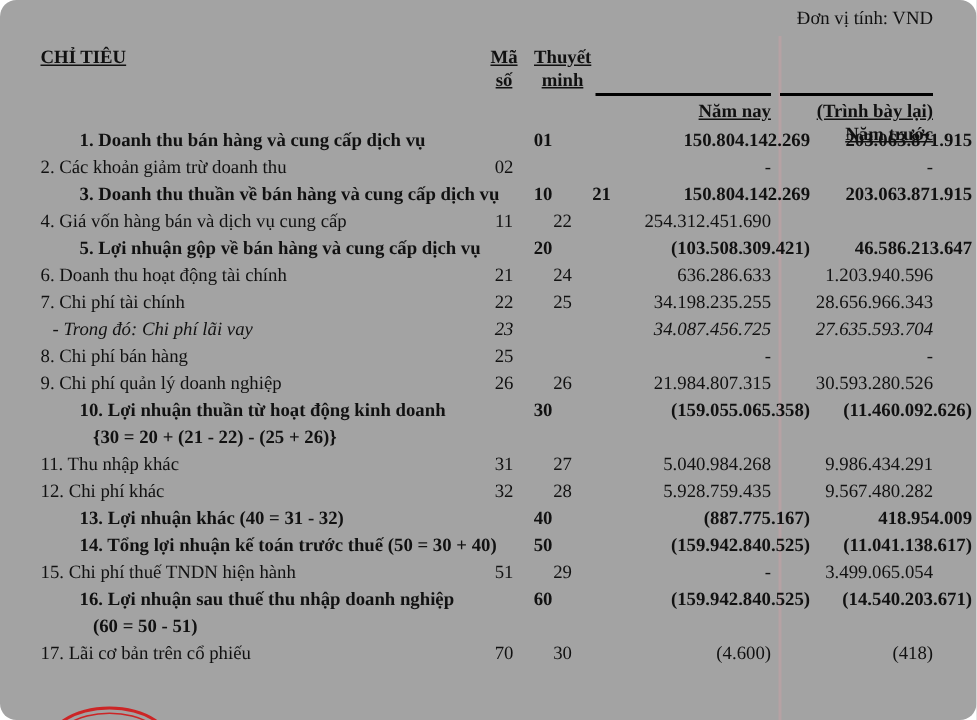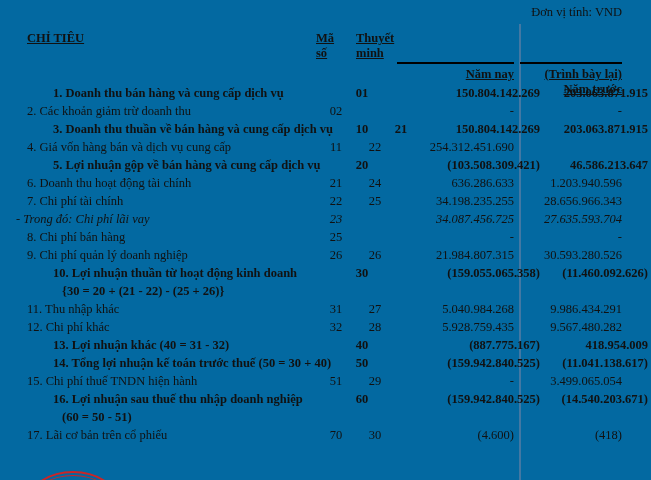--- a/index.html
+++ b/index.html
@@ -1,25 +1,26 @@
 <!DOCTYPE html>
 <html><head>
 <meta charset="utf-8">
 <style>
   * { margin: 0; padding: 0; box-sizing: border-box; }
   html, body { background: #ffffff; }
   .page {
     position: relative;
     width: 651px;
     height: 480px;
-    background: #0369a1;
+    background: #a3a3a3;
     font-family: "Liberation Serif", "DejaVu Serif", serif;
     font-size: 12.5px;
     color: #111111;
     overflow: hidden;
+    border-radius: 11px;
   }
   .unit-label {
     position: absolute;
     top: 5px;
     right: 29px;
     white-space: nowrap;
   }
   
   .scan-artifact {
     position: absolute;
@@ -36,21 +37,21 @@
   }
   .table-header {
     position: absolute;
     top: 31px;
     left: 0;
     font-weight: bold;
     line-height: 15px;
     text-decoration: underline;
   }
   .h-criteria { padding-left: 27px; }
-  .h-center { }
+  .h-center { text-align: center; }
   .h-right { text-align: right; margin-top: 36px; }
   .underline {
     position: absolute;
     top: 62px;
     height: 2px;
     background: #000000;
   }
   .underline-current { left: 397px; width: 117px; }
   .underline-prior   { left: 520px; width: 102px; }
   .table-body {
@@ -58,21 +59,21 @@
     top: 84px;
     left: 0;
   }
   .row { line-height: 18px; }
   .row .c-name  { padding-left: 27px; white-space: nowrap; }
   .row .c-name .line2 { padding-left: 9px; white-space: nowrap; }
   .row .c-code, .row .c-notes { text-align: center; }
   .row .c-curr, .row .c-prior { text-align: right; }
   .row.bold { font-weight: bold; padding-left: 26px; }
   .row.italic { font-style: italic; }
-  .row.italic .c-name { padding-left: 16px; }
+  .row.italic .c-name { padding-left: 35px; }
   
   .stamp {
     position: absolute;
     left: 29px;
     top: 471px;
     width: 88px;
     height: 58px;
     border: 2px solid #cc2526;
     border-radius: 50%;
   }

